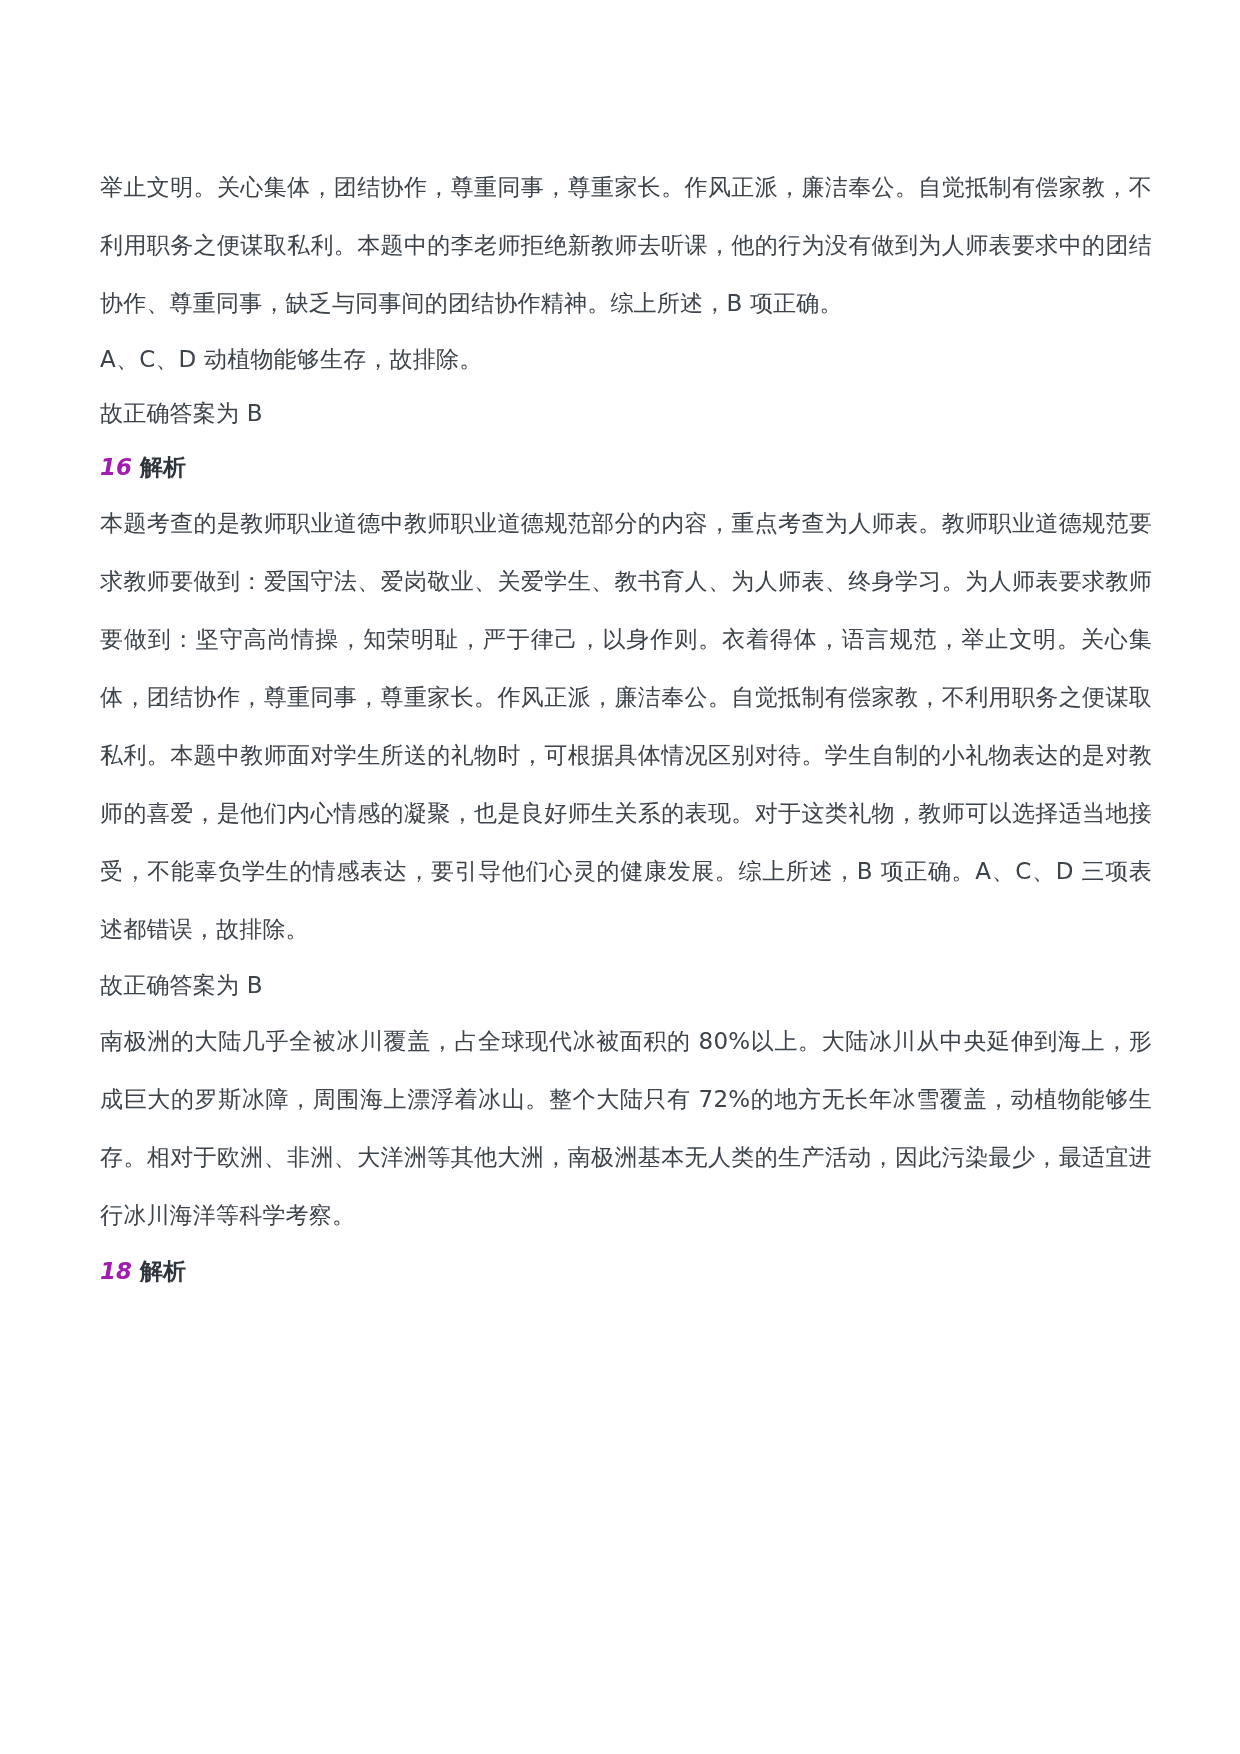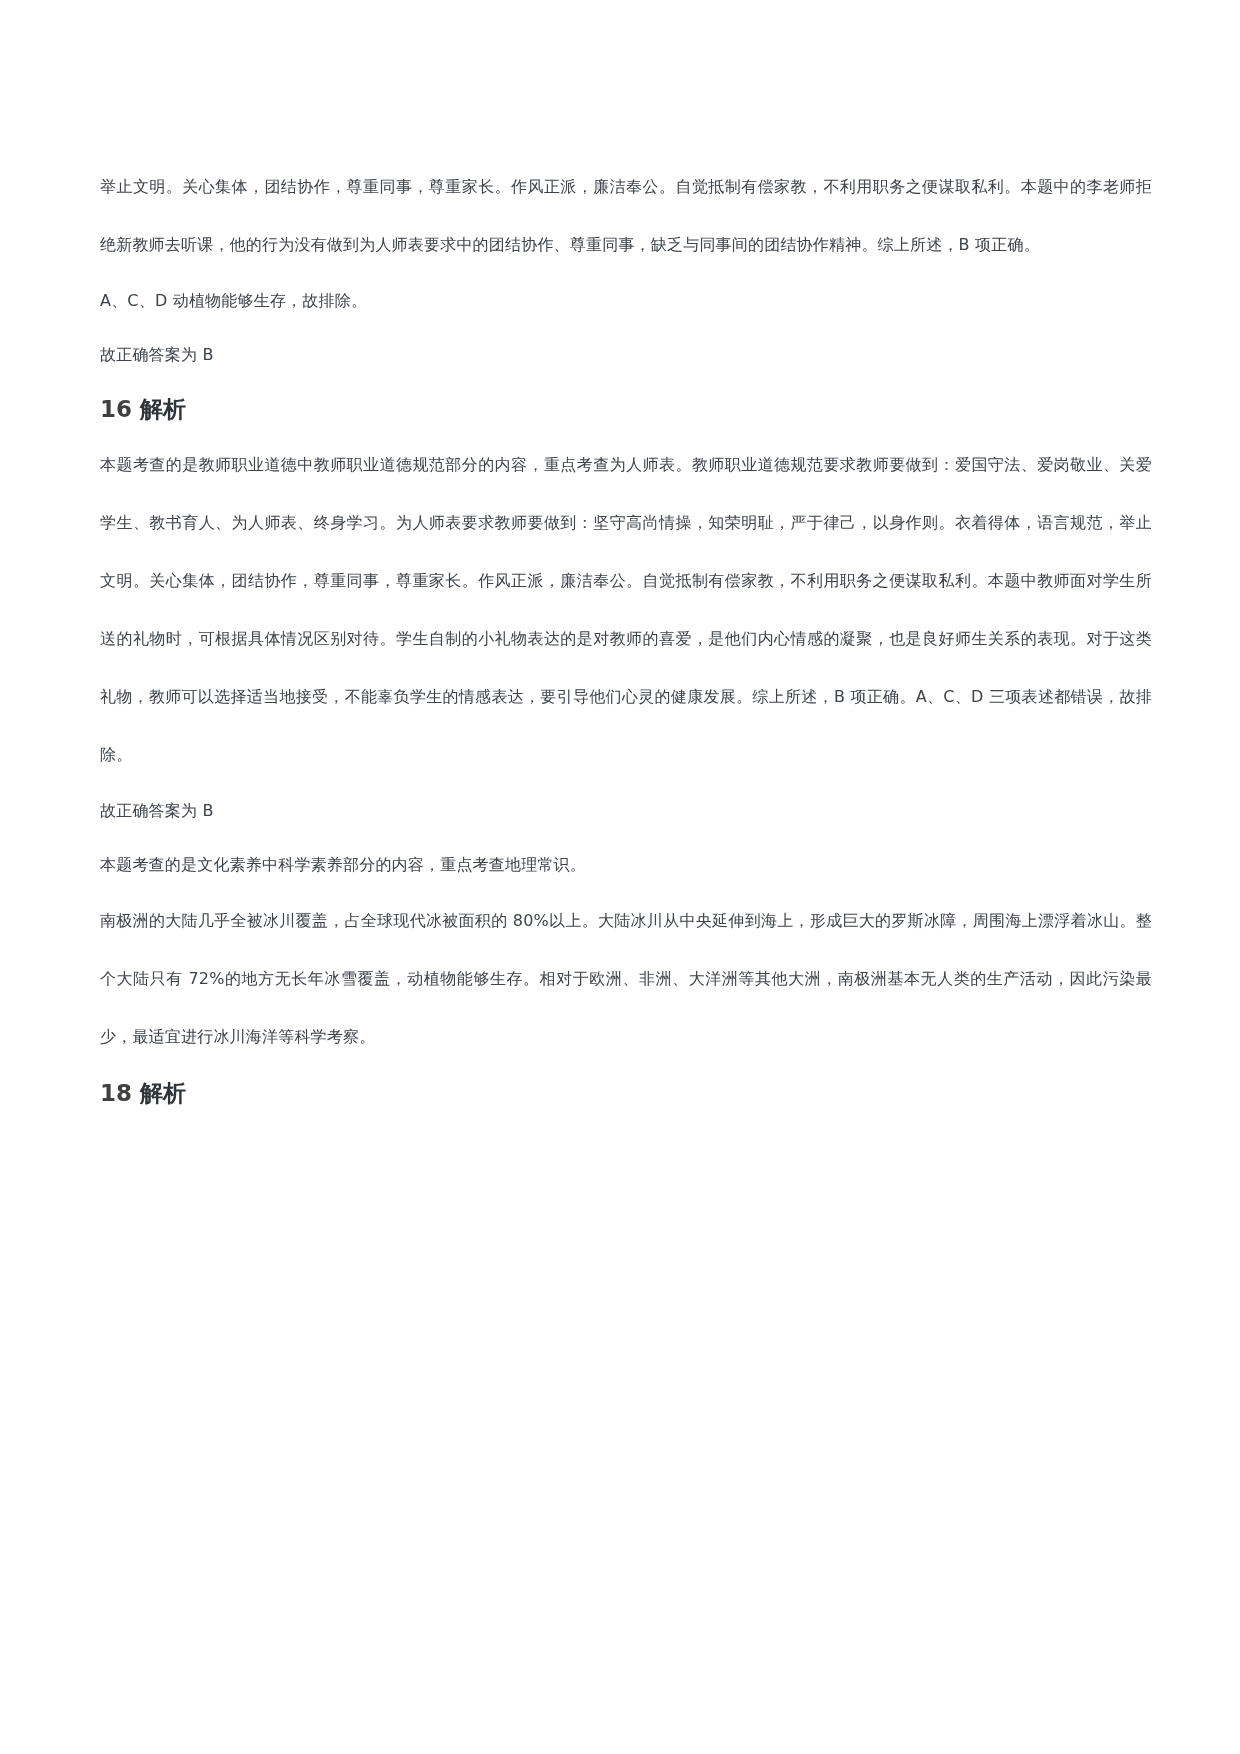--- a/index.html
+++ b/index.html
@@ -15,58 +15,58 @@
       font-family: "DejaVu Sans", "Liberation Sans", sans-serif;
       color: #3d434b;
     }
     .page {
       position: absolute;
       left: 100px;
       top: 158px;
       width: 1052px;
     }
     .para {
-      font-size: 16px;
+      font-size: 23px;
       line-height: 58px;
       margin: 0;
       letter-spacing: 0.2px;
       text-align: justify;
       text-align-last: left;
     }
     .para.single {
       line-height: 54px;
     }
     .heading {
       font-size: 23px;
       line-height: 54px;
       font-weight: bold;
       margin: 0;
       color: #2e343b;
     }
     .heading .num {
-      color: #404040;
+      color: #a21caf;
+      font-style: italic;
     }
   </style>
 </head>
 <body>
 
 <div class="page">
 
   <p class="para">举止文明。关心集体，团结协作，尊重同事，尊重家长。作风正派，廉洁奉公。自觉抵制有偿家教，不利用职务之便谋取私利。本题中的李老师拒绝新教师去听课，他的行为没有做到为人师表要求中的团结协作、尊重同事，缺乏与同事间的团结协作精神。综上所述，B 项正确。</p>
   <p class="para single">A、C、D 动植物能够生存，故排除。</p>
   <p class="para single">故正确答案为 B</p>
 
   <h3 class="heading">
     <span class="num">16</span>
     <span>解析</span>
   </h3>
   <p class="para">本题考查的是教师职业道德中教师职业道德规范部分的内容，重点考查为人师表。教师职业道德规范要求教师要做到：爱国守法、爱岗敬业、关爱学生、教书育人、为人师表、终身学习。为人师表要求教师要做到：坚守高尚情操，知荣明耻，严于律己，以身作则。衣着得体，语言规范，举止文明。关心集体，团结协作，尊重同事，尊重家长。作风正派，廉洁奉公。自觉抵制有偿家教，不利用职务之便谋取私利。本题中教师面对学生所送的礼物时，可根据具体情况区别对待。学生自制的小礼物表达的是对教师的喜爱，是他们内心情感的凝聚，也是良好师生关系的表现。对于这类礼物，教师可以选择适当地接受，不能辜负学生的情感表达，要引导他们心灵的健康发展。综上所述，B 项正确。A、C、D 三项表述都错误，故排除。</p>
   <p class="para single">故正确答案为 B</p>
 
-  <p class="para single">本题考查的是文化素养中科学素养部分的内容，重点考查地理常识。</p>
   <p class="para">南极洲的大陆几乎全被冰川覆盖，占全球现代冰被面积的 80%以上。大陆冰川从中央延伸到海上，形成巨大的罗斯冰障，周围海上漂浮着冰山。整个大陆只有 72%的地方无长年冰雪覆盖，动植物能够生存。相对于欧洲、非洲、大洋洲等其他大洲，南极洲基本无人类的生产活动，因此污染最少，最适宜进行冰川海洋等科学考察。</p>
 
   <h3 class="heading">
     <span class="num">18</span>
     <span>解析</span>
   </h3>
 
 </div>
 
 </body></html>

